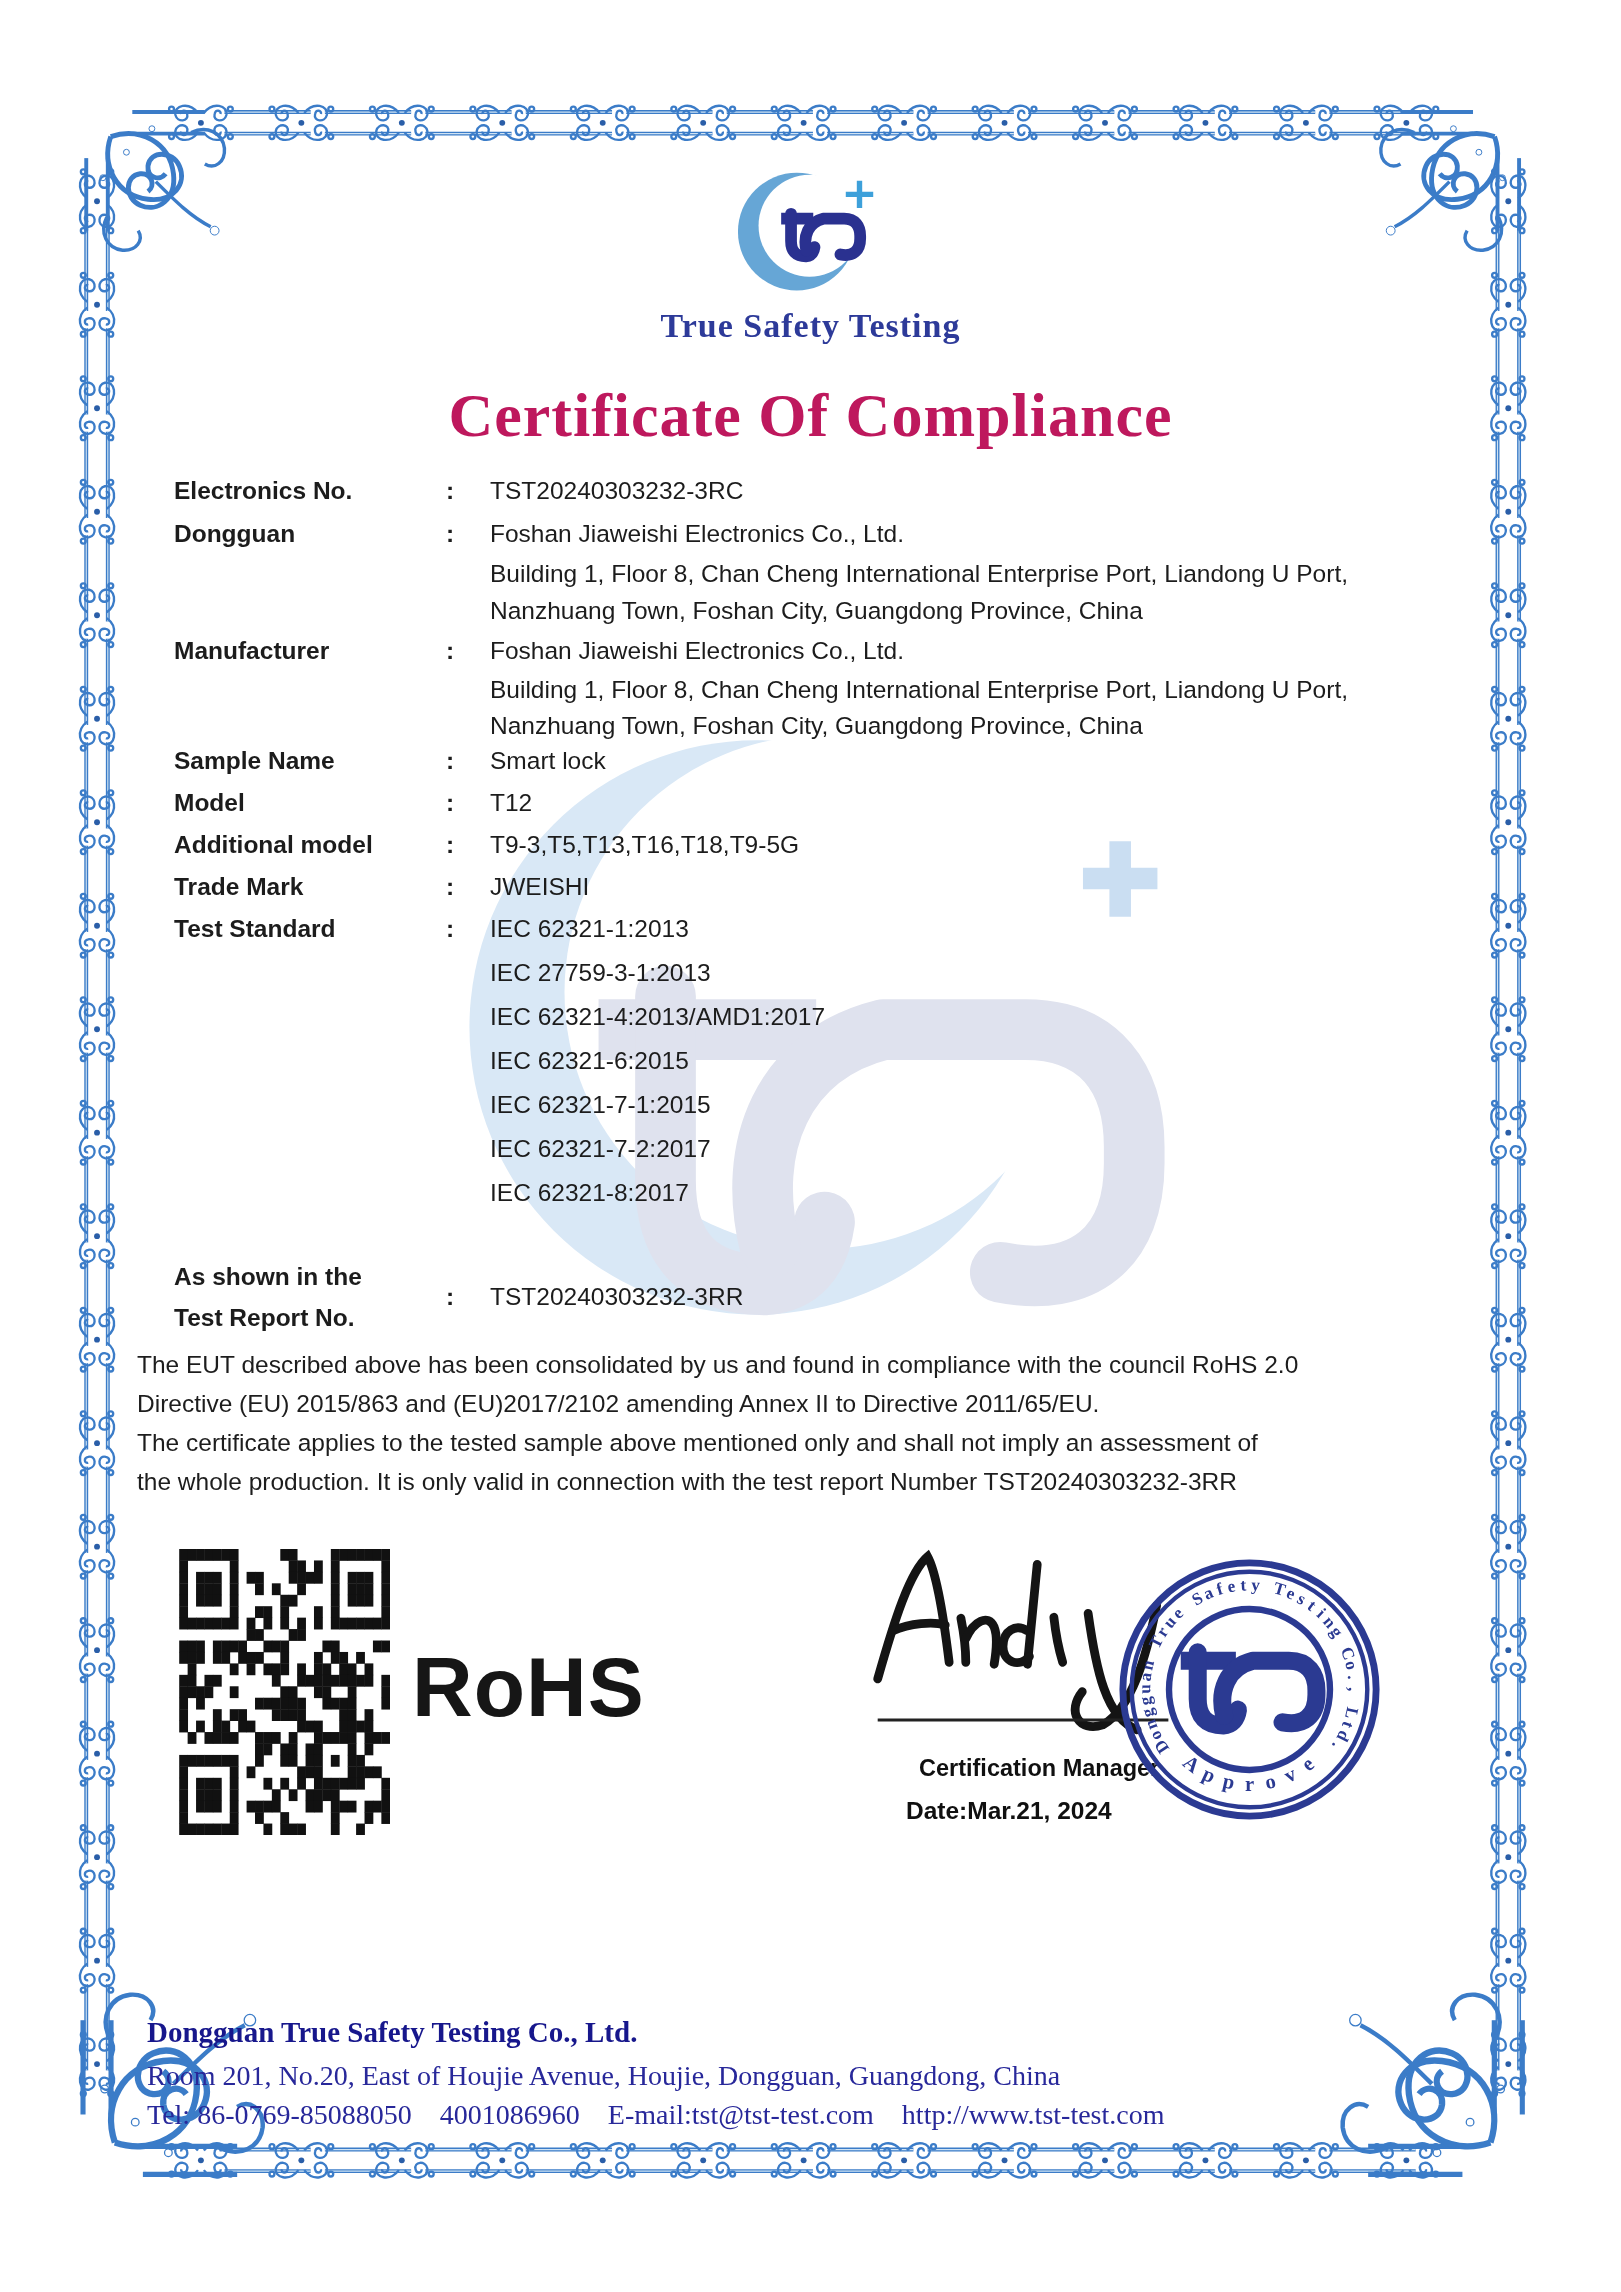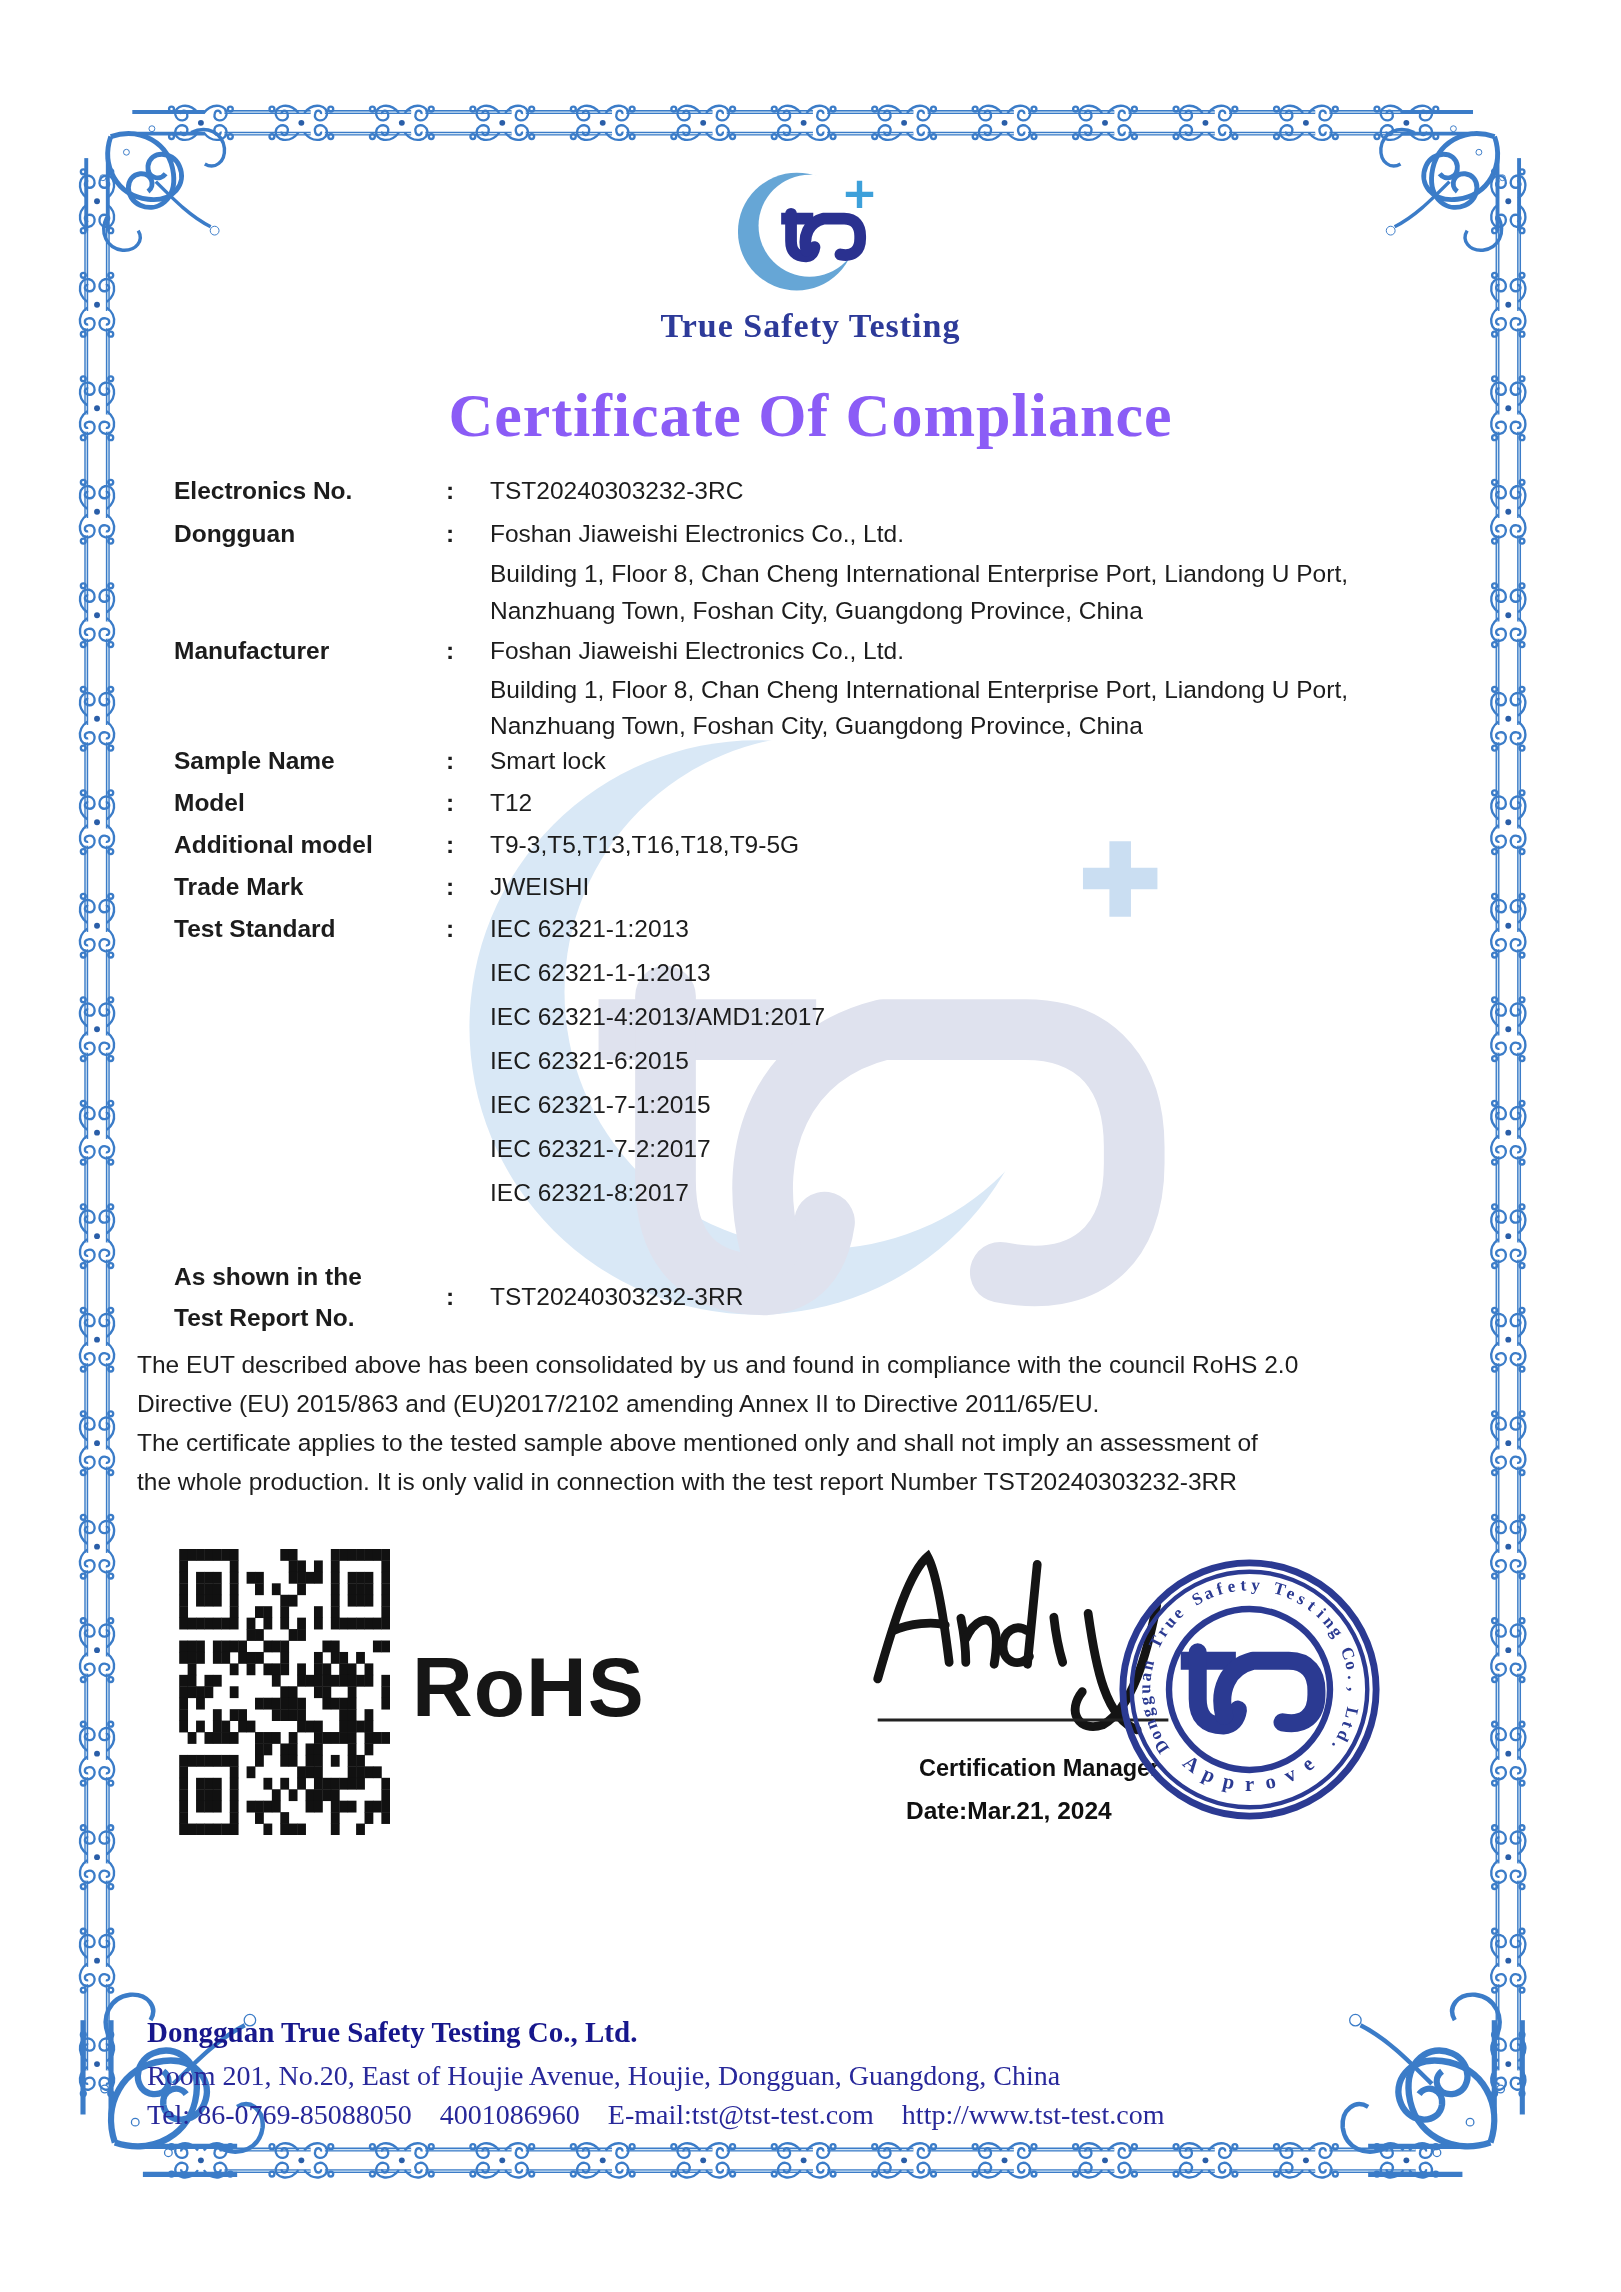--- a/index.html
+++ b/index.html
@@ -6,21 +6,21 @@
   #page{position:relative;width:1621px;height:2293px;background:#ffffff;margin:0 auto;overflow:hidden;
         font-family:"Liberation Sans","DejaVu Sans",sans-serif;}
   #deco{position:absolute;left:0;top:0;z-index:0;}
   .layer{position:absolute;z-index:2;}
   
   #brand{top:307px;left:0;width:100%;text-align:center;
          font-family:"Liberation Serif","DejaVu Serif",serif;font-weight:bold;
          font-size:34px;color:#2d3a99;letter-spacing:1px;}
   #title{top:380px;left:0;width:100%;text-align:center;
          font-family:"Liberation Serif","DejaVu Serif",serif;font-weight:bold;
-         font-size:62px;color:#8b5cf6;letter-spacing:1px;}
+         font-size:62px;color:#be185d;letter-spacing:1px;}
   
   #fields{top:477px;left:174px;width:1304px;color:#1c1c1c;}
   .frow{display:grid;grid-template-columns:272px 44px 1fr;align-items:start;}
   .flabel{font-weight:bold;font-size:24.5px;line-height:28px;}
   .fcolon{font-weight:bold;font-size:24.5px;line-height:28px;}
   .fvalue{font-size:24.5px;line-height:28px;white-space:nowrap;}
   
   #report{top:1256px;left:174px;width:1304px;display:grid;
           grid-template-columns:272px 44px 1fr;align-items:center;color:#1c1c1c;}
   #report .flabel{line-height:41px;}
@@ -299,21 +299,21 @@
       <div class="fvalue">JWEISHI</div>
     </div>
     <div class="frow" style="height:44px">
       <div class="flabel">Test Standard</div>
       <div class="fcolon">:</div>
       <div class="fvalue">IEC 62321-1:2013</div>
     </div>
     <div class="frow" style="height:44px">
       <div></div>
         <div></div>
-      <div class="fvalue">IEC 62321-1-1:2013</div>
+      <div class="fvalue">IEC 27759-3-1:2013</div>
     </div>
     <div class="frow" style="height:44px">
       <div></div>
         <div></div>
       <div class="fvalue">IEC 62321-4:2013/AMD1:2017</div>
     </div>
     <div class="frow" style="height:44px">
       <div></div>
         <div></div>
       <div class="fvalue">IEC 62321-6:2015</div>

